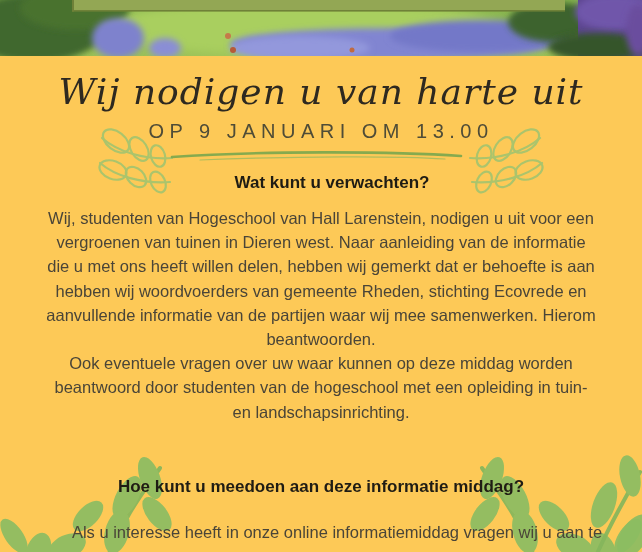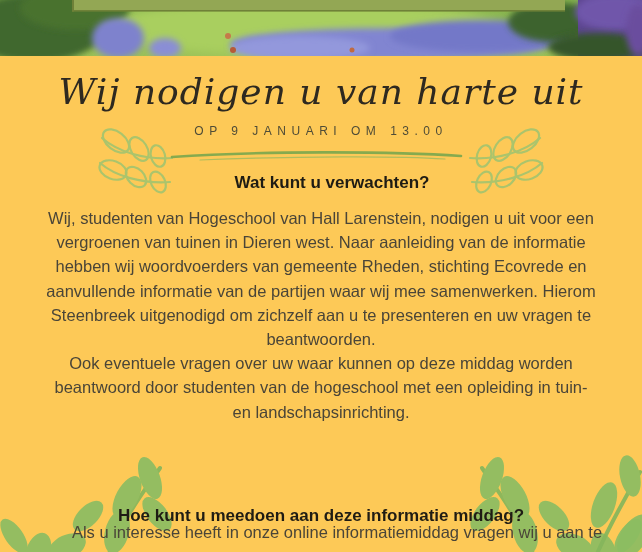--- a/index.html
+++ b/index.html
@@ -23,29 +23,29 @@
   .txt { position: absolute; left: 0; width: 642px; text-align: center; z-index: 3; }
   .title {
     top: 68px;
     font-family: "DejaVu Serif", serif;
     font-style: italic; font-weight: 400;
     font-size: 36px; line-height: 48px; letter-spacing: 1px;
     color: var(--title-text, #2E2920);
   }
   .subtitle {
     top: 121px;
-    font-size: 12px; line-height: 20px; letter-spacing: 5.5px;
+    font-size: 20px; line-height: 20px; letter-spacing: 5.5px;
     color: var(--subtitle-text, #4F4C37);
   }
   .heading {
     font-size: 17px; font-weight: 700; line-height: 21px;
     color: var(--heading-text, #1F1C14);
   }
   .heading-what { top: 172px; padding-left: 22px; }
-  .heading-how  { top: 505px; }
+  .heading-how  { top: 476px; }
   .body-block   { top: 206px; }
   .closing-block{ top: 519px; }
   .body-line {
     height: 24.2px; line-height: 24.2px; font-size: 16.5px;
     white-space: nowrap; color: var(--body-text, #4A4538);
   }
   .closing-line {
     height: 26px; line-height: 26px; font-size: 16.5px;
     white-space: nowrap; color: var(--body-text, #4A4538); padding-left: 32px;
   }
@@ -139,23 +139,23 @@
     </g>
   </svg>
 
   <h1 class="txt title">Wij nodigen u van harte uit</h1>
   <div class="txt subtitle">OP 9 JANUARI OM 13.00</div>
 
   <h2 class="txt heading heading-what">Wat kunt u verwachten?</h2>
   <div class="txt body-block">
       <div class="body-line">Wij, studenten van Hogeschool van Hall Larenstein, nodigen u uit voor een</div>
       <div class="body-line">vergroenen van tuinen in Dieren west. Naar aanleiding van de informatie</div>
+      <div class="body-line">die u met ons heeft willen delen, hebben wij gemerkt dat er behoefte is aan</div>
       <div class="body-line">hebben wij woordvoerders van gemeente Rheden, stichting Ecovrede en</div>
       <div class="body-line">aanvullende informatie van de partijen waar wij mee samenwerken. Hierom</div>
-      <div class="body-line">Steenbreek uitgenodigd om zichzelf aan u te presenteren en uw vragen te</div>
       <div class="body-line">beantwoorden.</div>
       <div class="body-line">Ook eventuele vragen over uw waar kunnen op deze middag worden</div>
       <div class="body-line">beantwoord door studenten van de hogeschool met een opleiding in tuin-</div>
       <div class="body-line">en landschapsinrichting.</div>
     </div>
 
   <h2 class="txt heading heading-how">Hoe kunt u meedoen aan deze informatie middag?</h2>
   <div class="txt closing-block">
       <div class="closing-line">Als u interesse heeft in onze online informatiemiddag vragen wij u aan te</div>
       <div class="closing-line">melden via onderstaand e-mail adres:</div>

